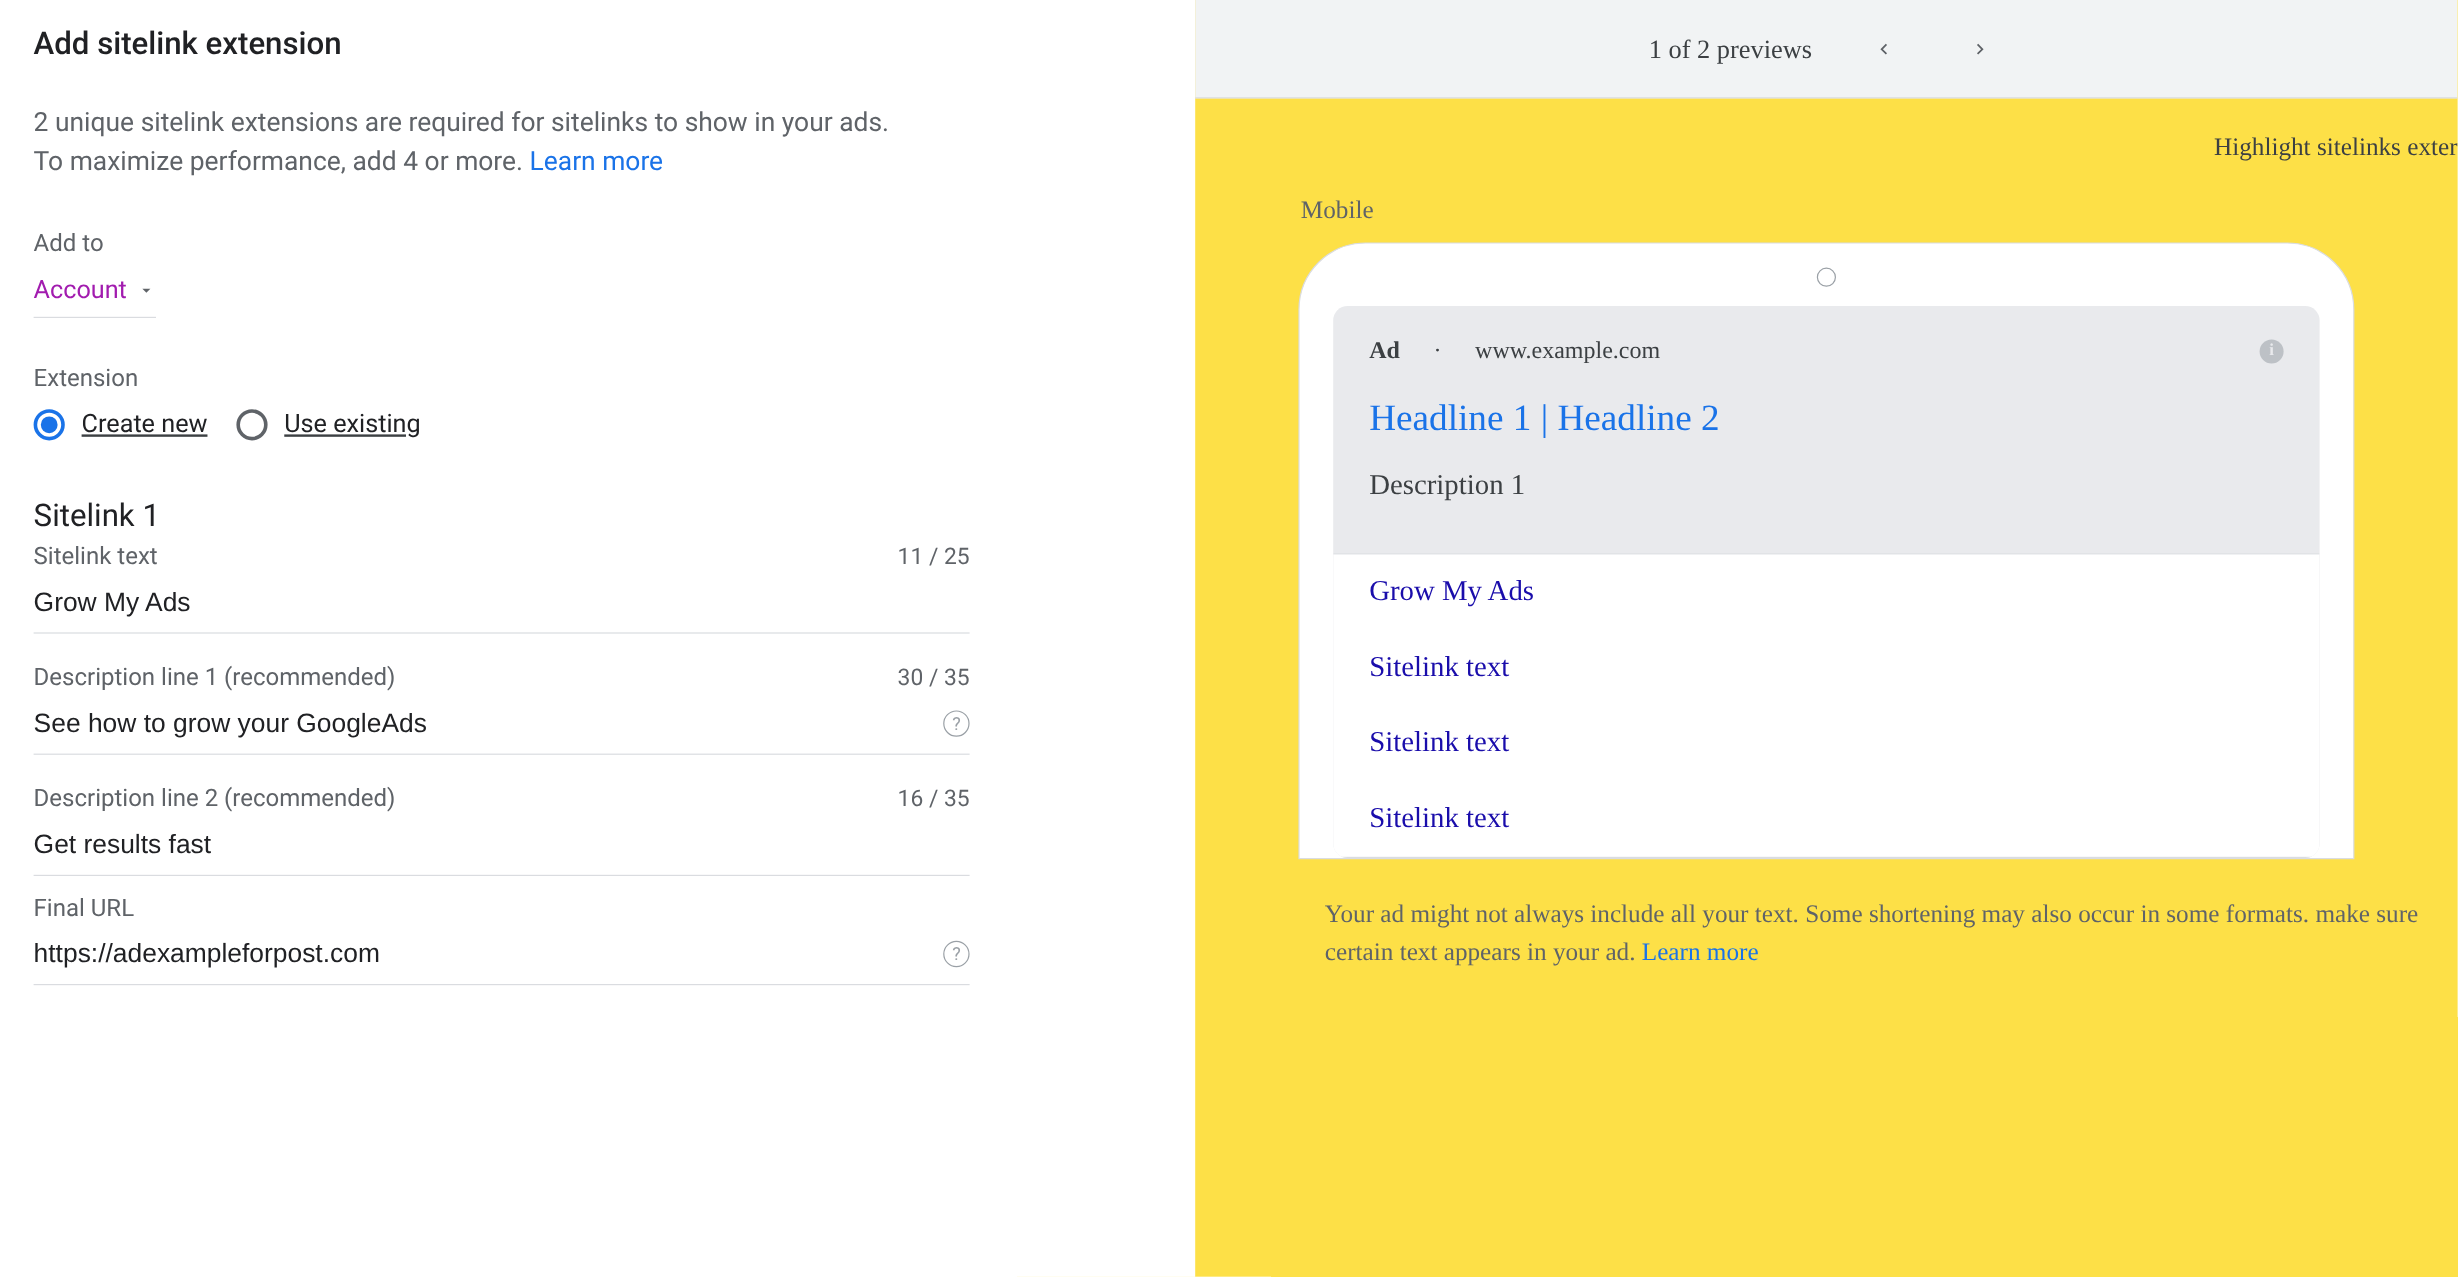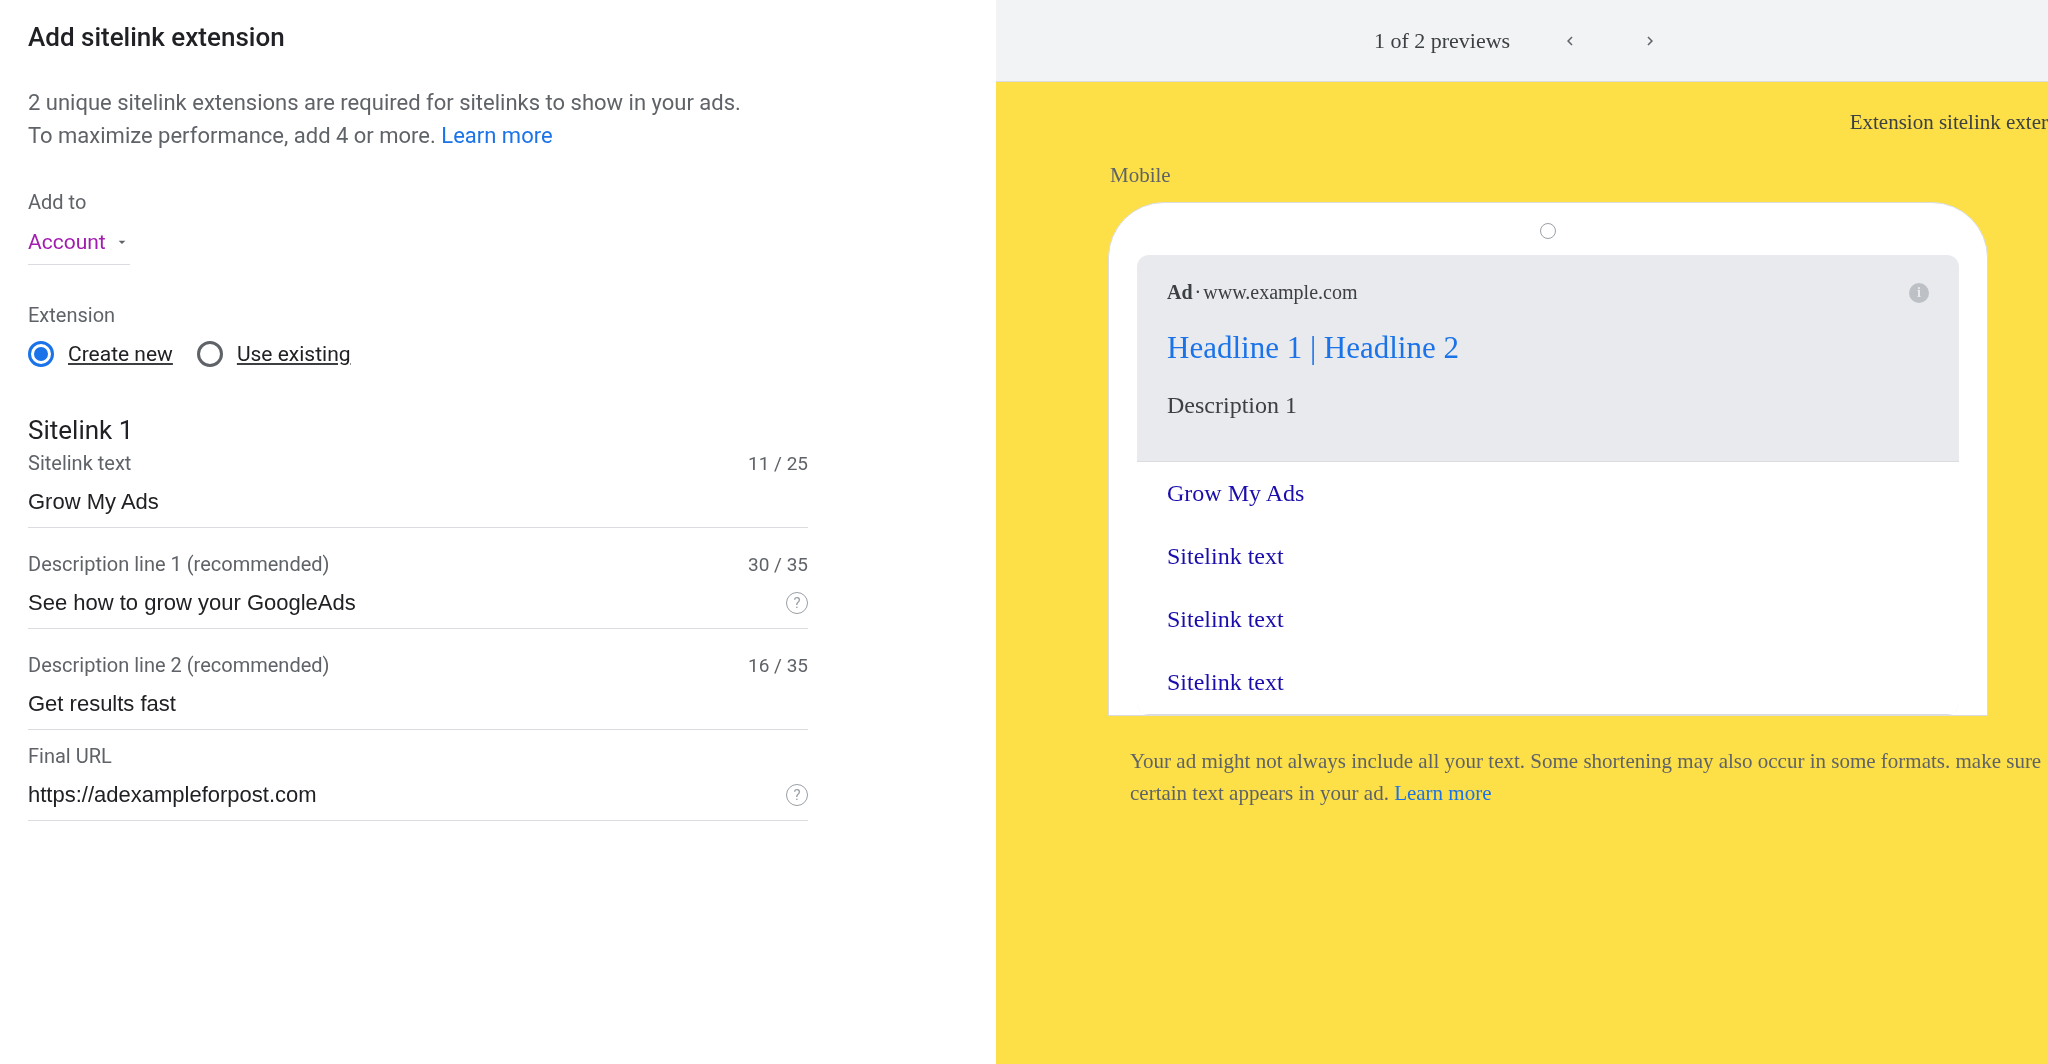--- a/index.html
+++ b/index.html
@@ -144,21 +144,21 @@
   }
   .nav-arrow svg { width: 18px; height: 18px; fill: #5f6368; }
   .highlight-row {
     text-align: right;
     padding: 28px 0 0 0;
     font-size: 21px;
     color: #3c4043;
   }
   .preview-area {
     flex: 1;
-    padding: 28px 0 0 112px;
+    padding: 28px 0 0 86px;
     position: relative;
   }
   .device-label {
     font-size: 21px;
     color: #5f6368;
     margin-bottom: 14px;
     margin-left: 2px;
   }
   .phone-frame {
     width: 880px;
@@ -176,21 +176,21 @@
   }
   .ad-card {
     background: #e9eaed;
     border-radius: 12px;
     overflow: hidden;
   }
   .ad-top {
     padding: 26px 30px 18px 30px;
   }
   .ad-badge-row {
-    display: flex; align-items: center; gap: 2px;
+    display: flex; align-items: center; gap: 28px;
     font-size: 20px; color: #3c4043;
   }
   .ad-badge-row strong { font-weight: 700; }
   .ad-info-icon {
     margin-left: auto;
     width: 20px; height: 20px; border-radius: 50%;
     background: #bdc1c6; display: inline-flex;
     align-items: center; justify-content: center;
     font-size: 14px; font-weight: 700; color: #e9eaed;
   }
@@ -314,21 +314,21 @@
           <path d="M15.4 7.4L14 6l-6 6 6 6 1.4-1.4L10.8 12z"></path>
         </svg>
     </div>
     <div class="nav-arrow">
       <svg viewBox="0 0 24 24">
           <path d="M8.6 16.6L10 18l6-6-6-6-1.4 1.4L13.2 12z"></path>
         </svg>
     </div>
   </div>
 
-  <div class="highlight-row">Extension sitelink exter</div>
+  <div class="highlight-row">Highlight sitelinks exter</div>
 
   <div class="preview-area">
     <div class="device-label">Mobile</div>
 
     <div class="phone-frame">
       <div class="phone-top">
           <span class="phone-dot"></span>
         </div>
       <div class="ad-card">
         <div class="ad-top">

